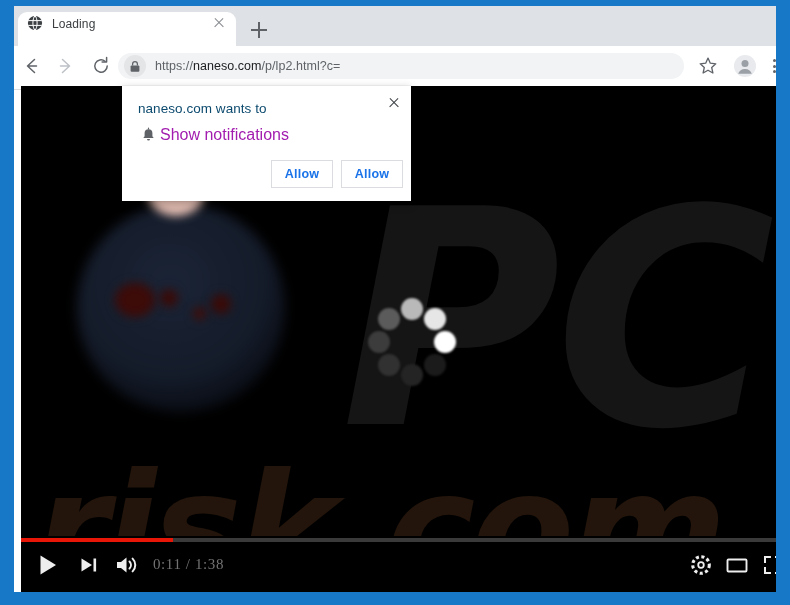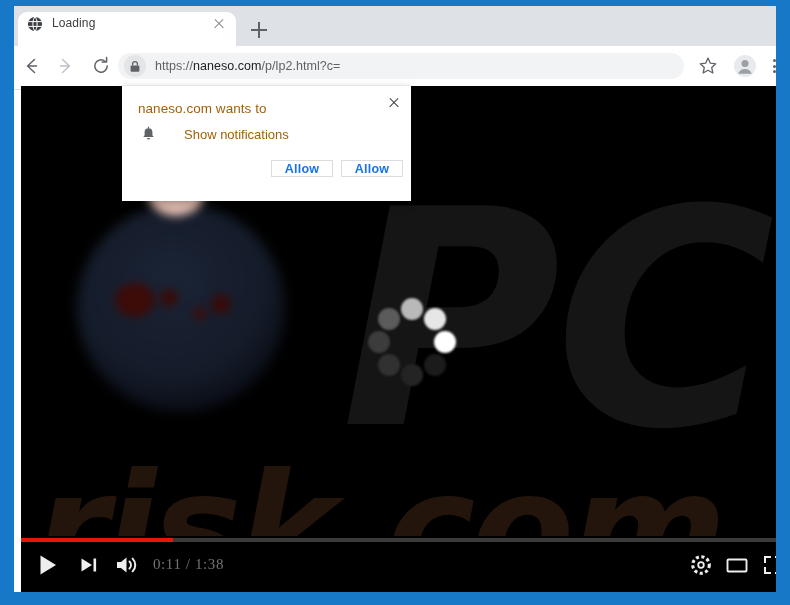--- a/index.html
+++ b/index.html
@@ -41,22 +41,22 @@
     background: #dee1e6;
   }
   .tab {
     position: absolute;
     left: 4px; top: 6px;
     width: 218px;
     height: 34px;
     background: #ffffff;
     border-radius: 9px 9px 0 0;
     display: flex;
-    align-items: flex-start;
-    padding: 4px 9px;
+    align-items: flex-end;
+    padding: 15px 9px;
     box-sizing: border-box;
   }
   .tab-favicon {
     width: 16px; height: 16px;
     flex: 0 0 16px;
     margin-right: 9px;
   }
   .tab-title {
     flex: 1 1 auto;
     font-size: 12px;
@@ -287,39 +287,39 @@
     left: 3px; top: 8.3px;
     width: 12px; height: 1.4px;
     background: #3c4043;
   }
   #perm-close::before { transform: rotate(45deg); }
   #perm-close::after  { transform: rotate(-45deg); }
   #perm-title {
     position: absolute;
     left: 16px; top: 15px;
     font-size: 13.5px;
-    color: #a16207;
+    color: #0c4a6e;
     letter-spacing: .05px;
   }
   #perm-row {
     position: absolute;
     left: 18px; top: 40px;
     display: flex;
     align-items: center;
   }
   #perm-bell { width: 17px; height: 17px; flex: 0 0 17px; }
   #perm-permission-label {
-    margin-left: 27px;
-    font-size: 13px;
-    color: #a16207;
+    margin-left: 3px;
+    font-size: 16px;
+    color: #a21caf;
   }
   .perm-btn {
     position: absolute;
     top: 74px;
-    height: 17px;
+    height: 28px;
     background: #ffffff;
     border: 1px solid #dadce0;
     border-radius: 0;
     color: #1a73e8;
     font-family: "Liberation Sans", sans-serif;
     font-size: 12.5px;
     font-weight: 600;
     letter-spacing: .2px;
     cursor: pointer;
     padding: 0;

